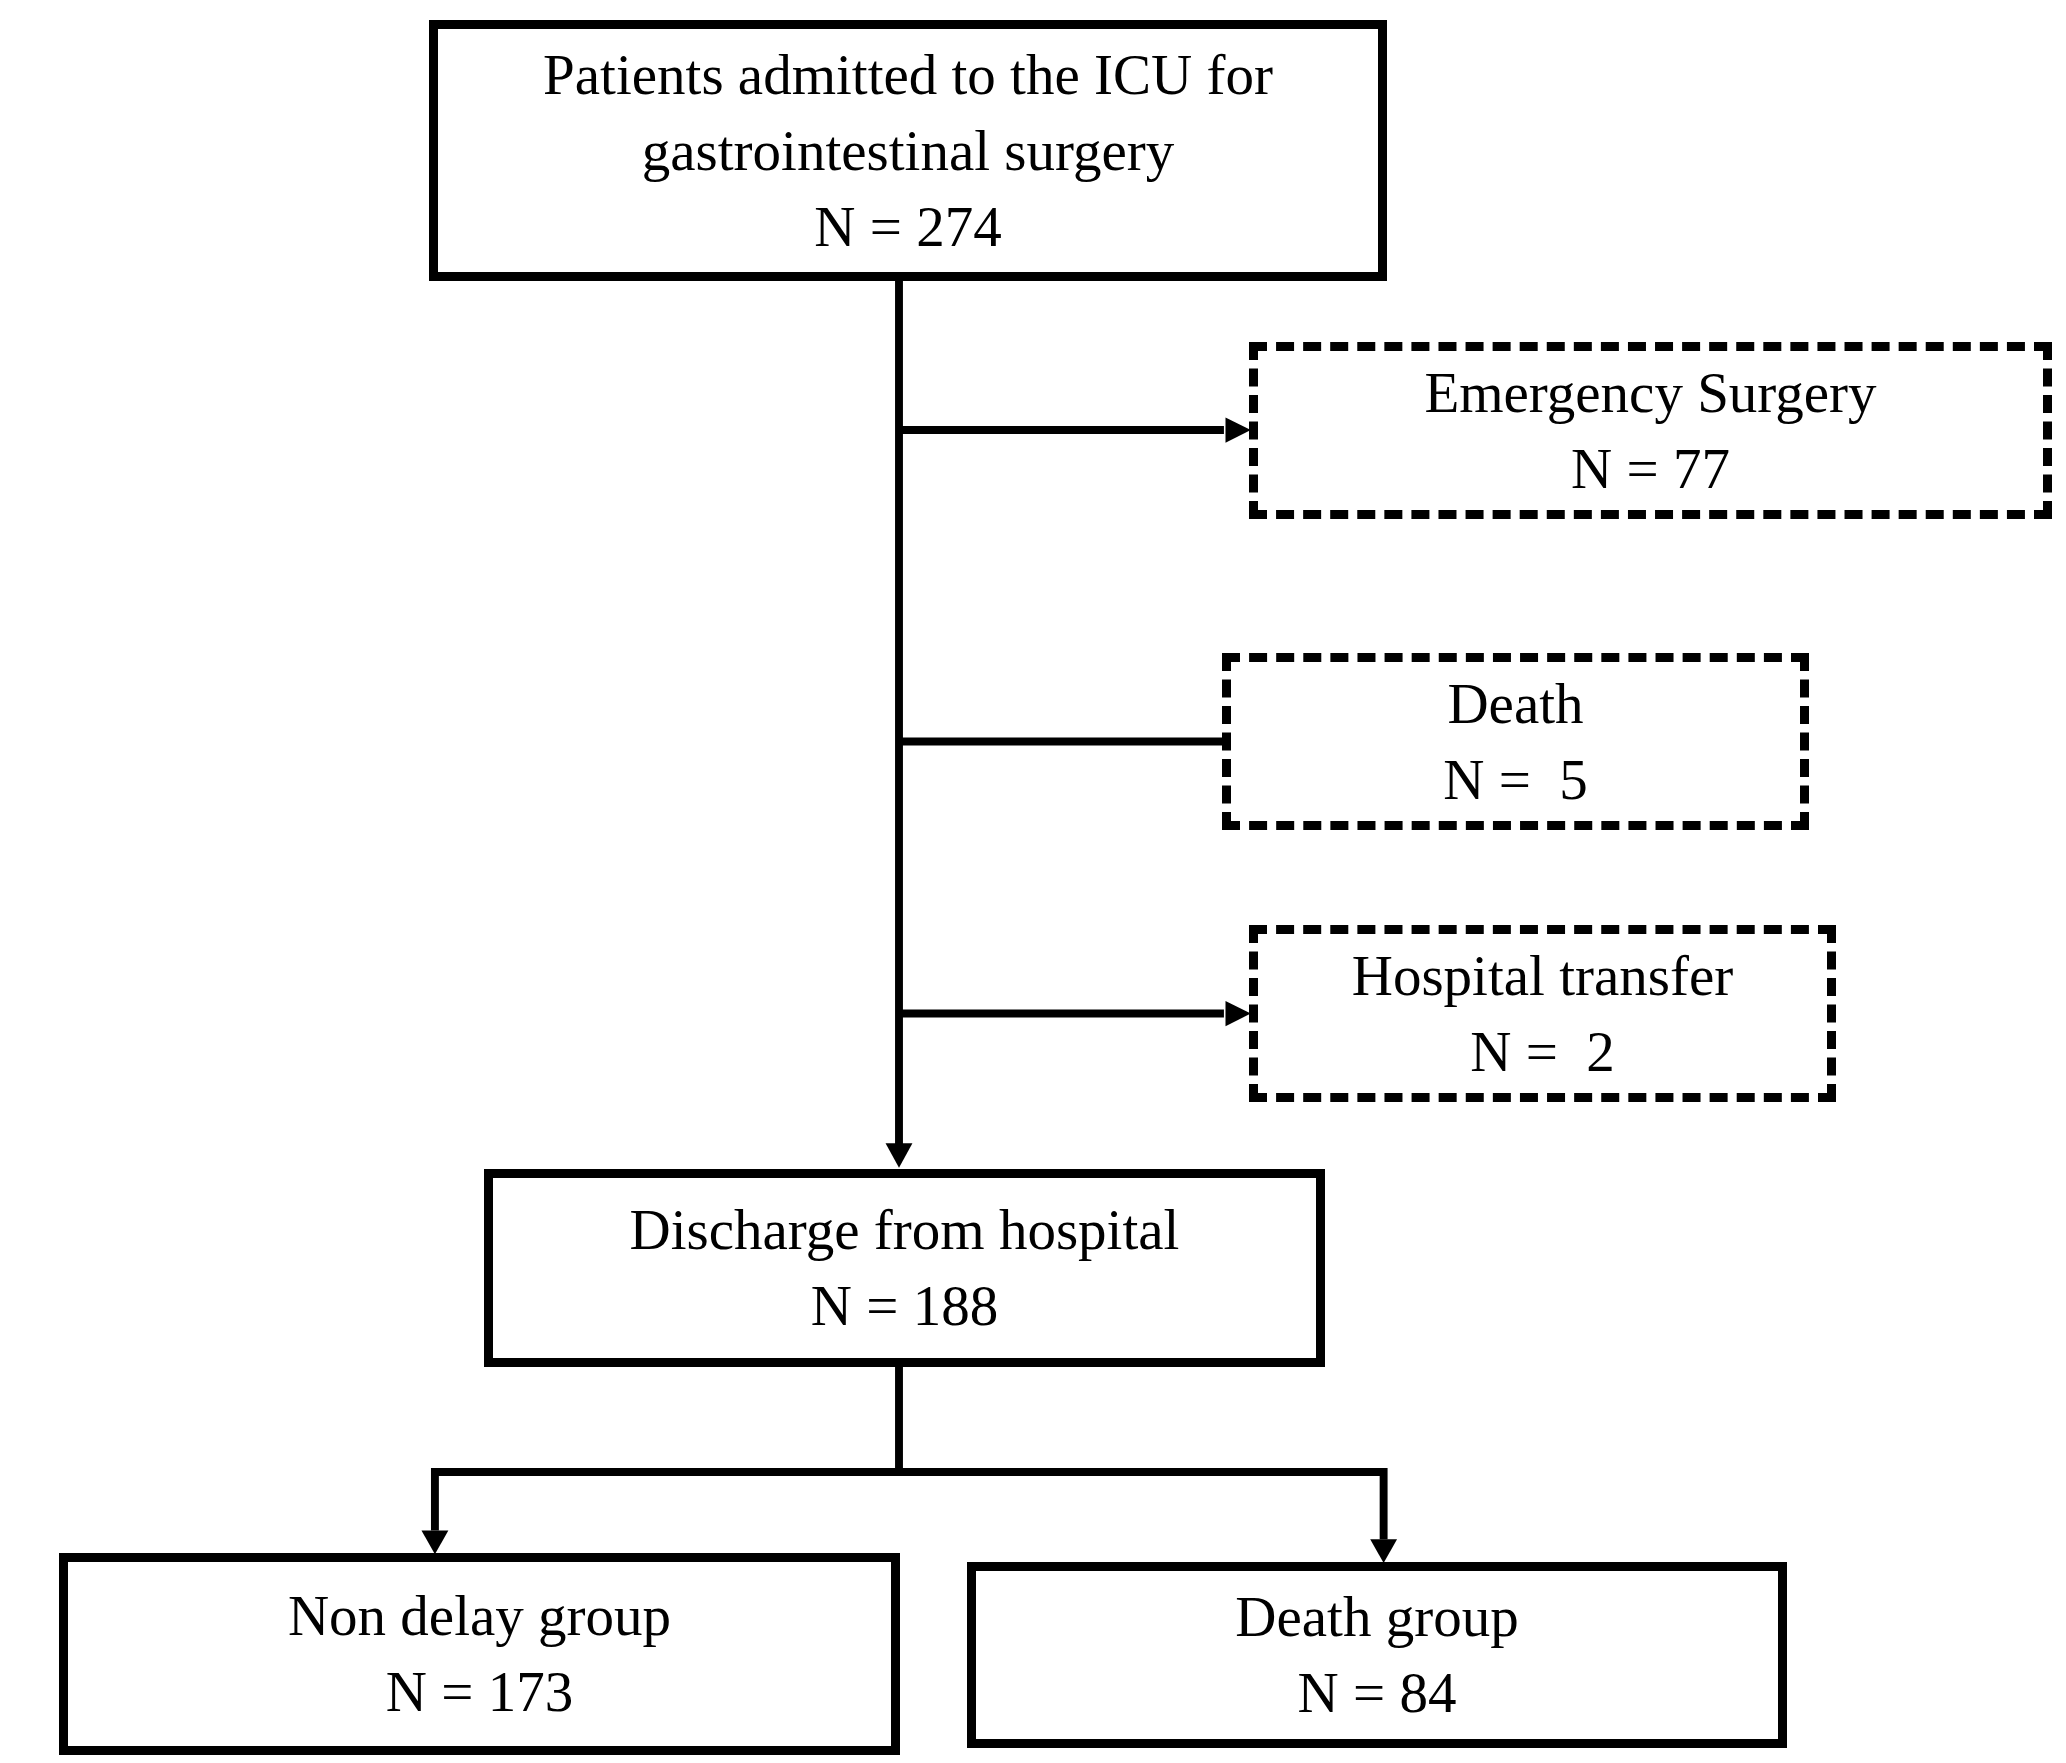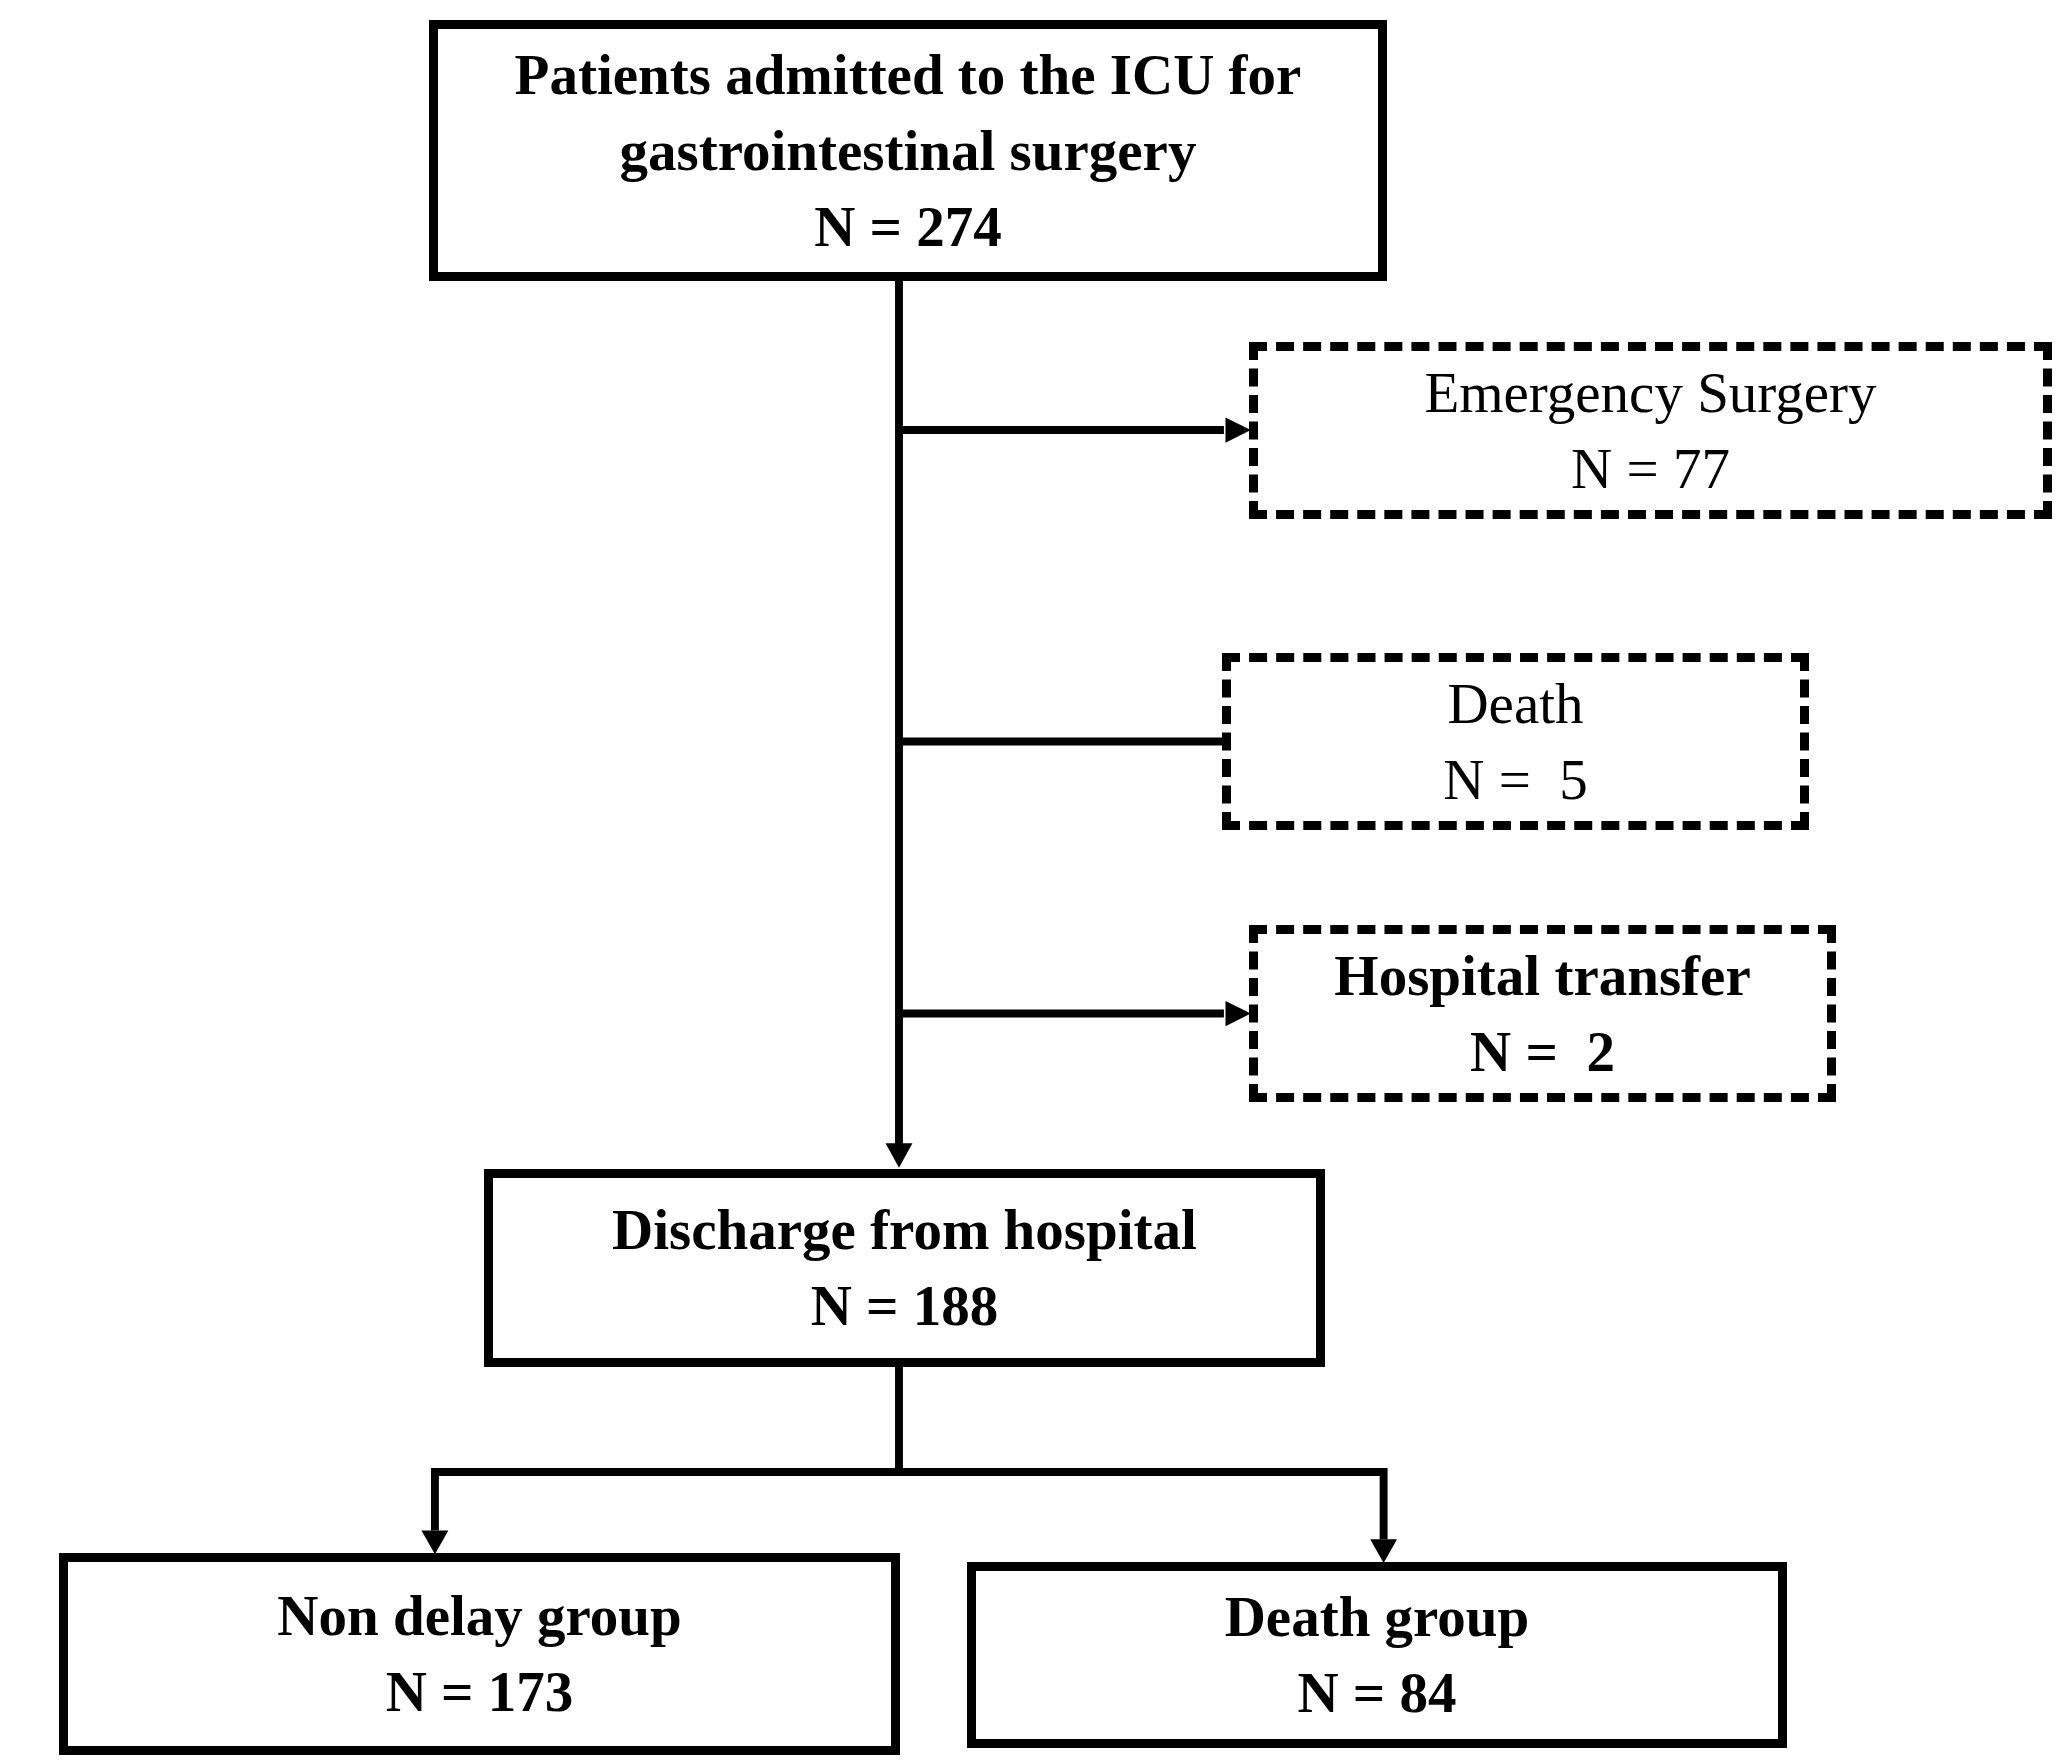--- a/index.html
+++ b/index.html
@@ -27,30 +27,30 @@
     box-sizing: border-box;
     background: #ffffff;
     display: flex;
     flex-direction: column;
     align-items: center;
     justify-content: center;
     text-align: center;
     font-size: 57px;
     line-height: 76px;
   }
-  .node.solid  { border: 9.5px solid #000000; font-weight: bold; }
+  .node.solid  { border: 9.5px solid #000000; }
   .node.dashed { border: 9.5px dashed #000000; }
   .node .label, .node .count {
     display: block;
     white-space: pre-wrap;
   }
   #node-admitted  { left: 429px;  top: 20px;   width: 958px; height: 261px; }
   #node-emergency { left: 1249px; top: 342px;  width: 803px; height: 177px; }
   #node-death     { left: 1222px; top: 653px;  width: 587px;  height: 177px; }
-  #node-transfer  { left: 1249px; top: 925px; width: 587px;  height: 177px; font-weight: bold; }
+  #node-transfer  { left: 1249px; top: 925px; width: 587px;  height: 177px; }
   #node-discharge { left: 484px;  top: 1169px; width: 841px; height: 198px; }
   #node-nondelay  { left: 19px;   top: 1553px; width: 841px; height: 202px; margin-left: 40px; }
   #node-delay     { left: 967px; top: 1562px; width: 820px; height: 186px; }
 </style>
 </head>
 <body>
 
 <div class="canvas">
 
   <svg class="connectors" viewBox="0 0 2613 2230" xmlns="http://www.w3.org/2000/svg">

